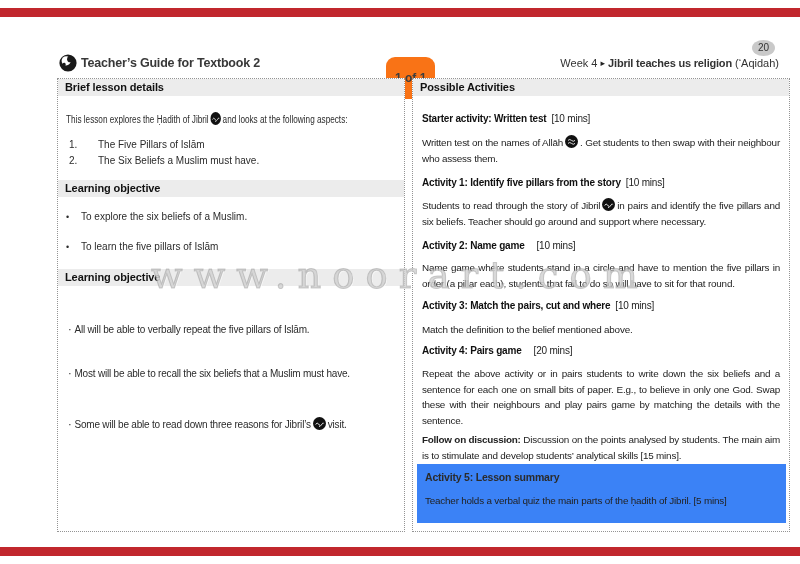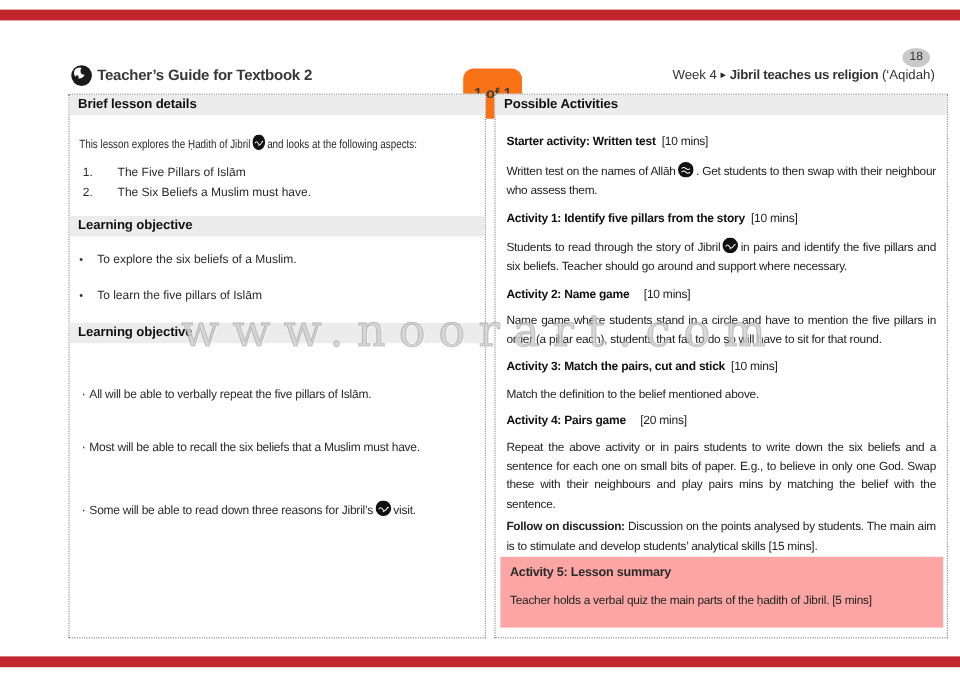--- a/index.html
+++ b/index.html
@@ -45,21 +45,21 @@
   .lc-dash{position:absolute;left:10px;right:6px;font-size:10px;letter-spacing:-0.2px;margin-top:20px;}
   .lc-dash .dot2{font-size:11px;margin-right:3px;}
 
   
   .rc-h{position:absolute;left:9px;right:2px;font-size:10px;font-weight:bold;color:#101010;letter-spacing:-0.2px;white-space:nowrap;}
   .rc-h .time{font-weight:normal;margin-left:5px;color:#222;}
   .rc-p{position:absolute;left:9px;right:9px;font-size:9.9px;line-height:15.6px;
     text-align:justify;letter-spacing:-0.2px;color:#222;}
   .rc-p.single{text-align:left;}
   .rc-p b{letter-spacing:-0.25px;}
-  .rc-graybox{position:absolute;left:4px;right:3px;top:385px;height:59px;background:#fca5a5;}
+  .rc-graybox{position:absolute;left:4px;right:3px;top:385px;height:59px;background:#3b82f6;}
   .rc-graybox .gb-h{position:absolute;top:7px;left:8px;font-size:10.5px;font-weight:bold;letter-spacing:-0.2px;}
   .rc-graybox .gb-p{position:absolute;top:31px;left:8px;right:8px;font-size:9.9px;letter-spacing:-0.2px;color:#222;}
 
   
   .watermark{position:absolute;left:0;top:254px;width:800px;text-align:center;
     font-family:"DejaVu Serif", serif;font-size:37px;letter-spacing:11px;white-space:nowrap;
     color:rgba(185,185,185,0.55);-webkit-text-stroke:1px rgba(150,150,150,0.45);
     text-shadow:1px 1px 0 rgba(255,255,255,0.7);pointer-events:none;z-index:50;}
 </style>
 </head>
@@ -72,21 +72,21 @@
   <svg class="logo-svg" viewBox="0 0 18 18">
     <circle cx="9" cy="9" r="8.6" fill="#1a1a1a"></circle>
     <circle cx="7.2" cy="6.8" r="4.6" fill="#ffffff"></circle>
     <circle cx="11.2" cy="5.2" r="3.1" fill="#1a1a1a"></circle>
     <circle cx="5.2" cy="10.2" r="1.4" fill="#1a1a1a"></circle>
   </svg>
 </span>
 <div class="hdr-brand">Teacher’s Guide for Textbook 2</div>
 <div class="hdr-badge">1 of 1</div>
 <div class="hdr-week"><span>Week 4</span> <span class="arrow">▸</span> <b>Jibril  teaches us religion</b> <span>(‘Aqidah)</span></div>
-<div class="hdr-pagenum">18</div>
+<div class="hdr-pagenum">20</div>
 
 <div class="col left">
   <div class="secbar" style="top:0;">Brief lesson details</div>
 
   <div class="lc-intro">
     <span>This lesson explores the Ḥadith of Jibril</span><span class="emblem"><svg viewBox="0 0 13 13">
           <circle cx="6.5" cy="6.5" r="6.5" fill="#111"></circle>
           <path d="M2.6 7.4 q1.6 -2.6 3.2 0 t3.2 0 t1.6 -1" stroke="#fff" stroke-width="0.9" fill="none"></path>
           <circle cx="6.5" cy="9.3" r="0.55" fill="#fff"></circle>
         </svg></span><span>and looks at the following aspects:</span>
@@ -123,25 +123,25 @@
   <div class="rc-h" style="top:98px;"><span>Activity 1: Identify five pillars from the story</span><span class="time">[10 mins]</span></div>
   <div class="rc-p" style="top:119px;"><span>Students to read through the story of Jibril</span><span class="emblem"><svg viewBox="0 0 13 13">
           <circle cx="6.5" cy="6.5" r="6.5" fill="#111"></circle>
           <path d="M2.6 7.4 q1.6 -2.6 3.2 0 t3.2 0 t1.6 -1" stroke="#fff" stroke-width="0.9" fill="none"></path>
           <circle cx="6.5" cy="9.3" r="0.55" fill="#fff"></circle>
         </svg></span><span>in pairs and identify the five pillars and six beliefs. Teacher should go around and support where necessary.</span></div>
 
   <div class="rc-h" style="top:161px;"><span>Activity 2: Name game</span><span class="time" style="margin-left:12px;">[10 mins]</span></div>
   <div class="rc-p" style="top:181px;">Name game where students stand in a circle and have to mention the five pillars in order (a pillar each), students that fail to do so will have to sit for that round.</div>
 
-  <div class="rc-h" style="top:221px;"><span>Activity 3: Match the pairs, cut and stick</span><span class="time">[10 mins]</span></div>
+  <div class="rc-h" style="top:221px;"><span>Activity 3: Match the pairs, cut and where</span><span class="time">[10 mins]</span></div>
   <div class="rc-p single" style="top:243px;">Match the definition to the belief mentioned above.</div>
 
   <div class="rc-h" style="top:266px;"><span>Activity 4: Pairs game</span><span class="time" style="margin-left:12px;">[20 mins]</span></div>
-  <div class="rc-p" style="top:287px;">Repeat the above activity or in pairs students to write down the six beliefs and a sentence for each one on small bits of paper. E.g., to believe in only one God. Swap these with their neighbours and play pairs mins by matching the belief with the sentence.</div>
+  <div class="rc-p" style="top:287px;">Repeat the above activity or in pairs students to write down the six beliefs and a sentence for each one on small bits of paper. E.g., to believe in only one God. Swap these with their neighbours and play pairs game by matching the details with the sentence.</div>
 
   <div class="rc-p" style="top:353px;"><b>Follow on discussion:</b><span> Discussion on the points analysed by students. The main aim is to stimulate and develop students’ analytical skills [15 mins].</span></div>
 
   <div class="rc-graybox">
     <div class="gb-h">Activity 5: Lesson summary</div>
     <div class="gb-p">Teacher holds a verbal quiz the main parts of the ḥadith of Jibril. [5 mins]</div>
   </div>
 </div>
 
 <div class="watermark">www.noorart.com</div>

